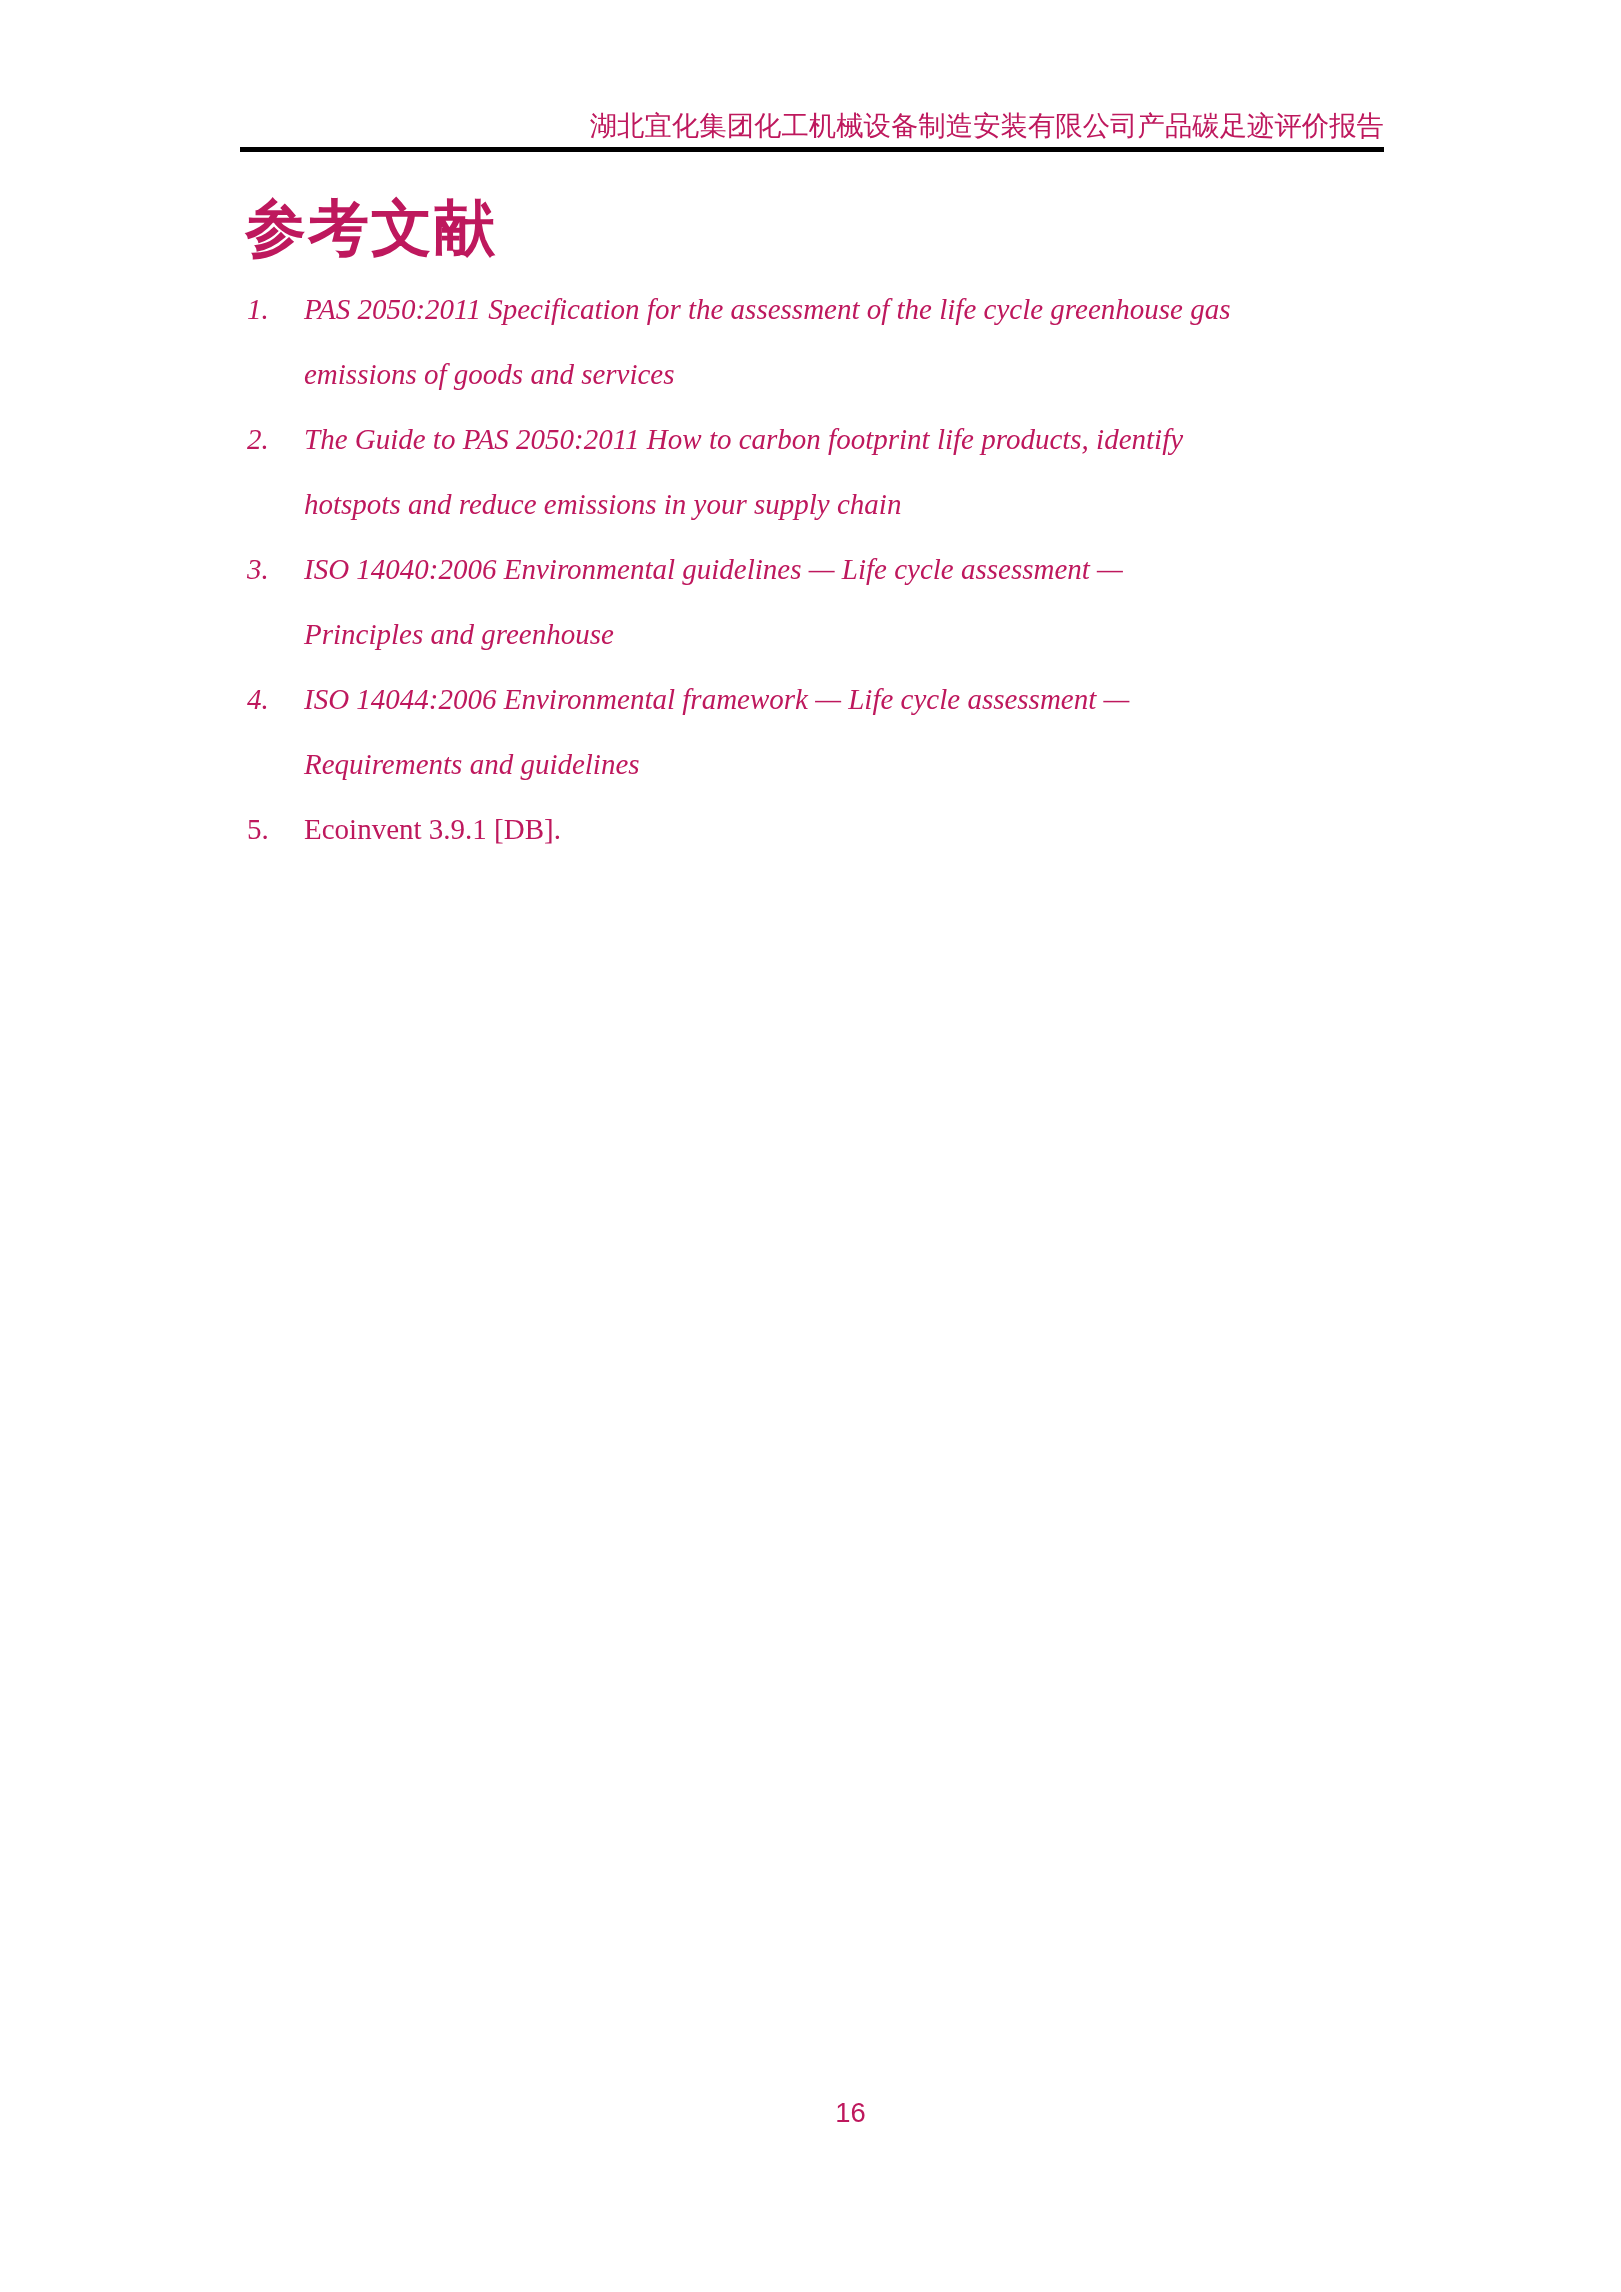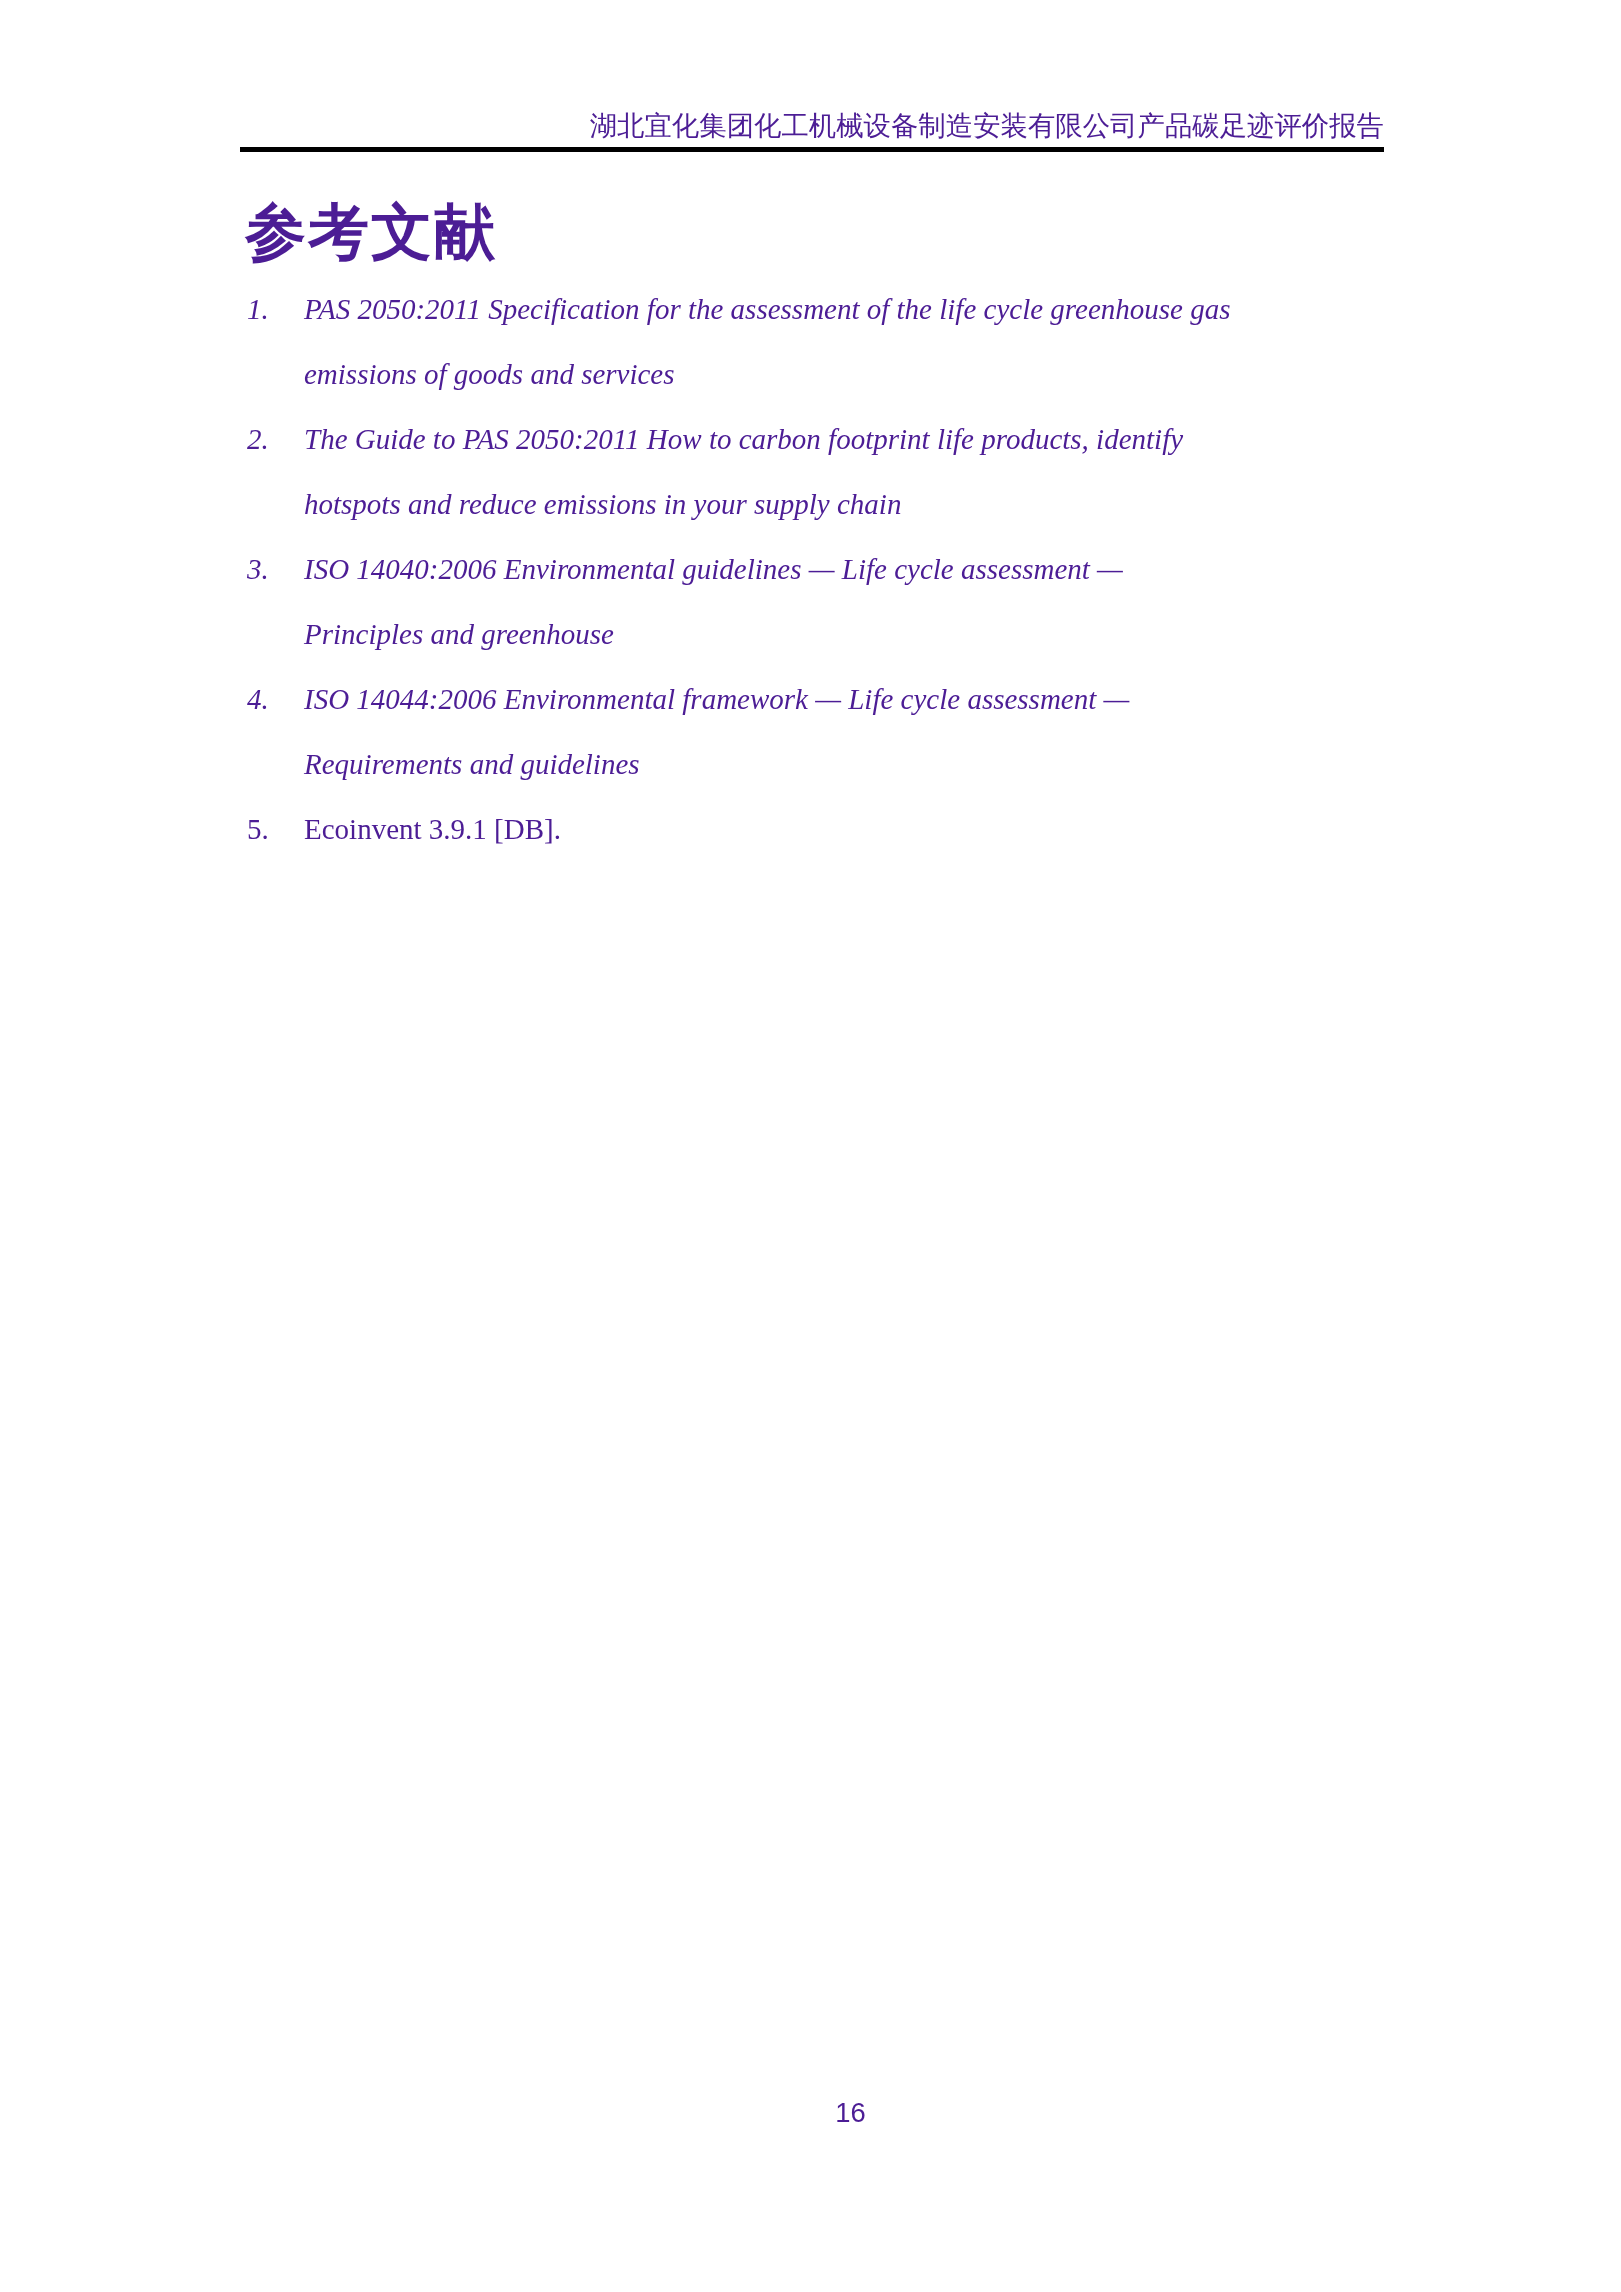--- a/index.html
+++ b/index.html
@@ -5,21 +5,21 @@
   html, body {
     margin: 0;
     padding: 0;
     background: #ffffff;
   }
   .page {
     position: relative;
     width: 1621px;
     height: 2293px;
     background: #ffffff;
-    color: #4c1d95;
+    color: #be185d;
     overflow: hidden;
   }
   .header-text {
     position: absolute;
     top: 109px;
     left: 240px;
     width: 1144px;
     text-align: right;
     font-family: "Liberation Serif", "DejaVu Serif", serif;
     font-size: 27.4px;
@@ -32,21 +32,21 @@
     left: 240px;
     width: 1144px;
     height: 4.9px;
     background: #000000;
   }
   .page-title {
     position: absolute;
     top: 202px;
     left: 245px;
     margin: 0;
-    font-family: Liberation Serif, serif;
+    font-family: Liberation Mono, monospace;
     font-weight: bold;
     font-size: 61px;
     line-height: 1;
     letter-spacing: 2px;
   }
   .ref-list {
     position: absolute;
     top: 277px;
     left: 247px;
     width: 1142px;

